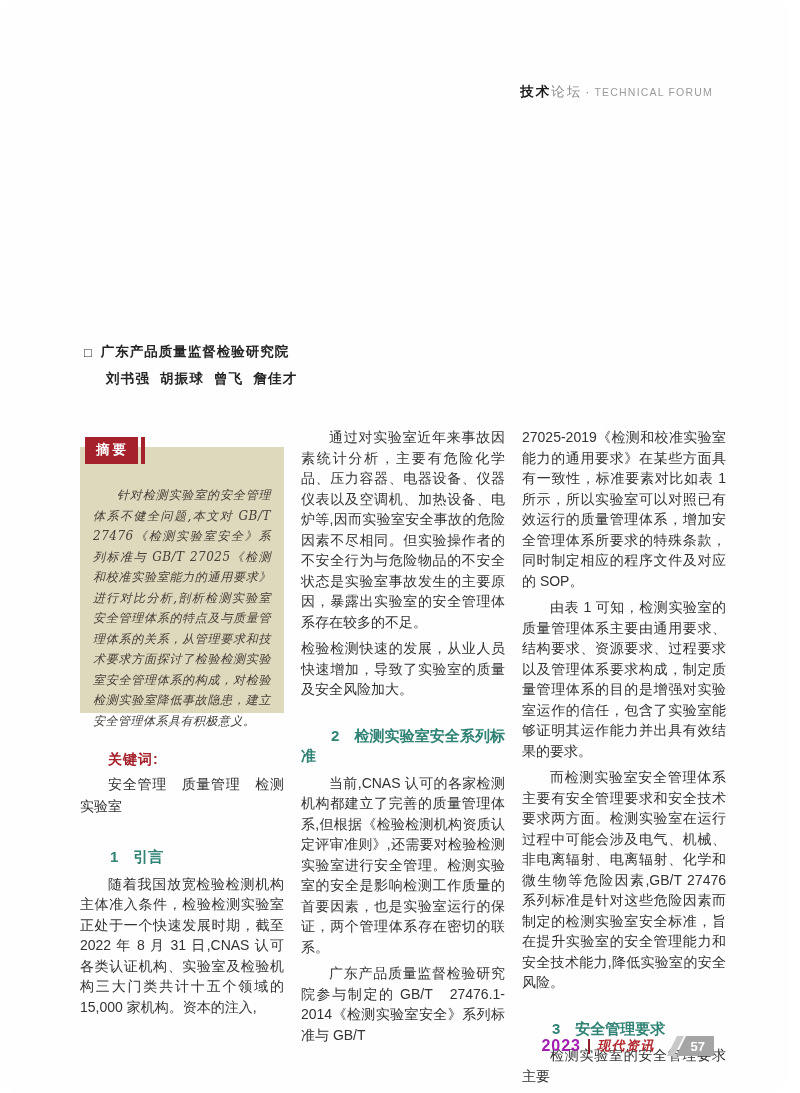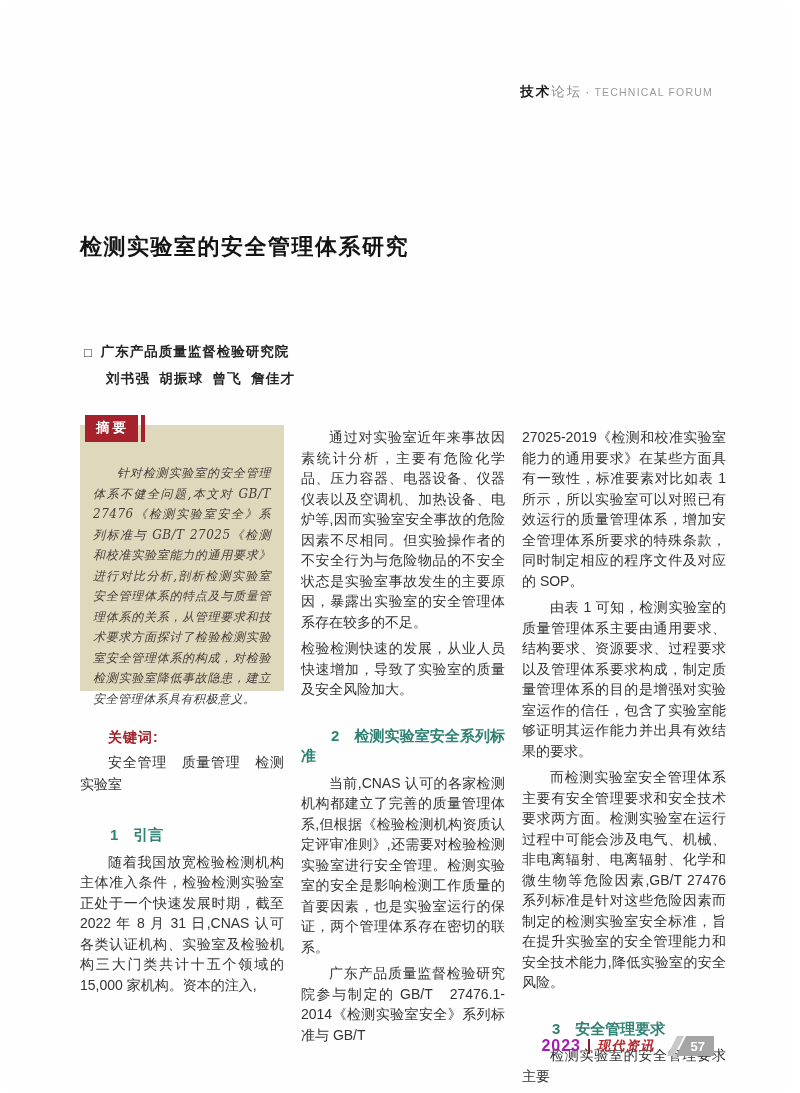--- a/index.html
+++ b/index.html
@@ -13,32 +13,32 @@
   .hdr-cn-bold { font-size:13.5px; font-weight:bold; color:#1c1c1c; letter-spacing:2px; }
   .hdr-cn-light { font-size:13.5px; color:#8c8c8c; letter-spacing:2px; }
   .hdr-dot { font-size:13px; color:#8c8c8c; margin:0 5px 0 3px; }
   .hdr-en { font-size:10.5px; color:#9b9b9b; letter-spacing:1.2px; }
 
   
   .article-title { position:absolute; left:80px; top:232px; margin:0; font-size:22px; font-weight:bold; color:#141414; letter-spacing:1.5px; }
   .byline { position:absolute; left:84px; top:343px; font-size:13.5px; font-weight:600; color:#242424; }
   .affiliation-line { display:flex; align-items:center; gap:8px; letter-spacing:1px; }
   .aff-marker { font-size:13px; color:#2a2a2a; }
-  .authors { margin-top:9px; padding-left:22px; letter-spacing:1.2px; white-space:pre;font-family:Liberation Serif, serif; }
+  .authors { margin-top:9px; padding-left:22px; letter-spacing:1.2px; white-space:pre; }
 
   
   .columns { position:absolute; left:80px; top:425px; width:646px; display:flex; gap:17px; }
   .col { width:204px; }
   .body-text { margin:2px 0 0; font-size:14px; line-height:20.5px; color:#333; text-align:justify; }
   .body-text + .body-text { margin-top:6px; }
   .indent { text-indent:2em; }
   .section-heading { margin:26px 0 6px; font-size:15px; font-weight:bold; color:#2f8274; line-height:20.5px; text-indent:2em; text-align:justify; }
 
   
-  .abstract-box { position:relative; height:266px; box-sizing:border-box;
+  .abstract-box { position:relative; margin-top:22px; height:266px; box-sizing:border-box;
     background:#ded8bc; padding:38px 13px 0 13px; }
   .abstract-label-wrap { position:absolute; top:-10px; left:5px; display:flex; align-items:stretch; }
   .abstract-label { background:#a5212b; color:#ffffff; font-size:13.5px; font-weight:bold;
     letter-spacing:3px; padding:4px 9px 5px 11px; }
   .abstract-label-bar { width:4px; background:#a5212b; margin-left:3px; }
   .abstract-text { margin:0; font-family:"DejaVu Serif", serif; font-style:italic;
     font-size:12px; line-height:20.5px; color:#45403a; text-indent:2em; text-align:justify; letter-spacing:0.5px; }
 
   
   .keywords-label { margin-top:38px; font-size:14px; font-weight:bold; color:#a5212b; text-indent:2em; letter-spacing:1px; }
@@ -60,21 +60,20 @@
 </style>
 </head>
 <body>
 
 <div class="page">
 
   <div class="page-header">
     <span class="hdr-cn-bold">技术</span><span class="hdr-cn-light">论坛</span><span class="hdr-dot">·</span><span class="hdr-en">TECHNICAL FORUM</span>
   </div>
 
-  <h1 class="article-title">检测实验室的安全管理体系研究</h1>
 
   <div class="byline">
     <div class="affiliation-line">
       <span class="aff-marker">□</span>
       <span class="aff-name">广东产品质量监督检验研究院</span>
     </div>
     <div class="authors">刘书强  胡振球  曾飞  詹佳才</div>
   </div>
 
   <div class="columns">

